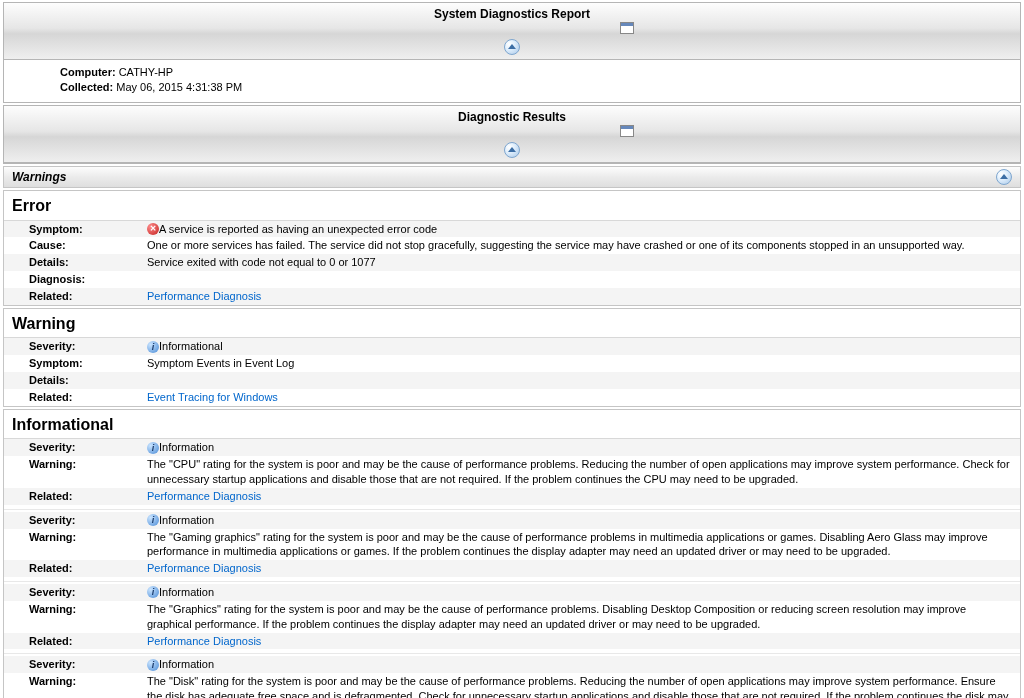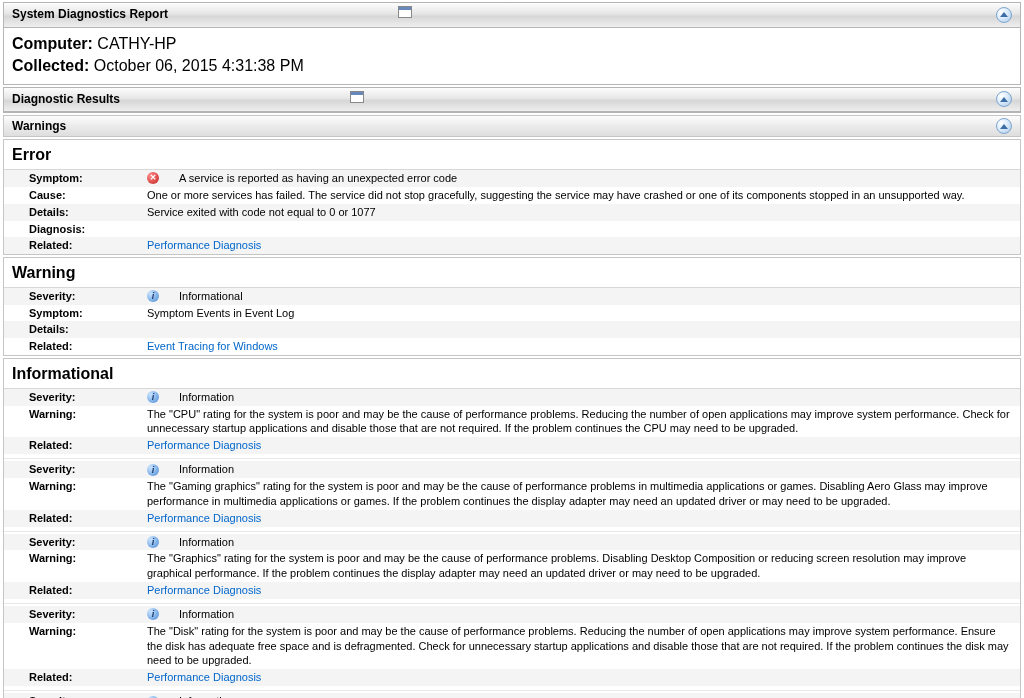--- a/index.html
+++ b/index.html
@@ -14,20 +14,21 @@
     border: 1px solid #b5b5b5;
     margin: 2px 3px;
   }
   .panel-header {
     background: linear-gradient(#fdfdfd, #e6e6e6 45%, #d6d6d6 55%, #efefef);
     border-bottom: 1px solid #b5b5b5;
     padding: 3px 8px 4px 8px;
     display: flex;
     align-items: center;
     font-weight: bold;
+    flex-direction: column;
   }
   .panel-header .title { flex: 0 0 auto; font-size: 12px; }
   .panel-header .center { flex: 1 1 auto; text-align: left; padding-left: 230px; }
   .panel-header .right { flex: 0 0 auto; }
   .collapse-btn {
     width: 16px; height: 16px; border-radius: 50%;
     background: radial-gradient(circle at 30% 30%, #fff, #dfeefc 40%, #a9c8e8);
     border: 1px solid #7ea6cf;
     display: inline-flex; align-items: center; justify-content: center;
     cursor: pointer;
@@ -40,29 +41,31 @@
   }
   .cal-icon {
     width: 14px; height: 12px; display: inline-block;
     background:
       linear-gradient(#6688bb,#6688bb) 0 0/100% 3px no-repeat,
       linear-gradient(#fff,#fff) 0 3px/100% 9px no-repeat;
     border: 1px solid #888;
   }
   .meta {
     padding: 4px 8px 6px 8px;
-    font-size: 16px;
+    font-size: 11px;
+    margin-left: 48px;
   }
   .meta-row { margin: 1px 0; }
   .meta-row b { font-weight: bold; }
   .sub-header {
     background: linear-gradient(#fdfdfd, #ebebeb 50%, #dedede);
     border: 1px solid #c5c5c5;
     margin: 2px 3px;
     padding: 2px 8px;
+    font-style: italic;
     font-weight: bold;
     font-size: 12px;
     display: flex; align-items: center;
   }
   .sub-header .sp { flex: 1; }
   .section {
     border: 1px solid #c5c5c5;
     margin: 2px 3px;
     padding: 0;
   }
@@ -79,21 +82,21 @@
   }
   .kv-row.alt { background: #f4f4f4; }
   .kv-label {
     flex: 0 0 118px;
     font-weight: bold;
     padding-right: 6px;
     margin-left: 17px;
   }
   .kv-value { flex: 1 1 auto; }
   .link { color: #0066cc; cursor: pointer; }
-  .icon-cell { display: inline-flex; align-items: center; gap: 20px; }
+  .icon-cell { display: inline-flex; align-items: center; gap: 0; }
   .ico { width: 12px; height: 12px; display: inline-block; border-radius: 50%; position: relative; flex-shrink: 0;}
   .ico-error { background: radial-gradient(circle at 30% 30%, #ff8a8a, #c3221f); }
   .ico-error::after {
     content: "✕"; position: absolute; inset: 0; color: #fff; font-size: 8px; line-height: 12px; text-align: center; font-weight: bold;
   }
   .ico-info { background: radial-gradient(circle at 30% 30%, #c9e4ff, #4a8bd6); }
   .ico-info::after {
     content: "i"; position: absolute; inset: 0; color: #1c3d6e; font-size: 9px; line-height: 12px; text-align: center; font-weight: bold; font-style: italic;
   }
   .info-group { padding-bottom: 2px; }
@@ -109,21 +112,21 @@
       <span class="cal-icon"></span>
     </span>
     <span class="right">
       <span class="collapse-btn">
           <span class="chev"></span>
         </span>
     </span>
   </div>
   <div class="meta">
     <div class="meta-row"><b>Computer:</b> <span>CATHY-HP</span></div>
-    <div class="meta-row"><b>Collected:</b> <span>October 06, 2015 4:31:38 PM</span></div>
+    <div class="meta-row"><b>Collected:</b> <span>May 06, 2015 4:31:38 PM</span></div>
   </div>
 </div>
 
 <div class="panel" style="padding:0">
   <div class="panel-header">
     <span class="title">Diagnostic Results</span>
     <span class="center"><span class="cal-icon"></span></span>
     <span class="right"><span class="collapse-btn">
           <span class="chev"></span>
         </span></span>

